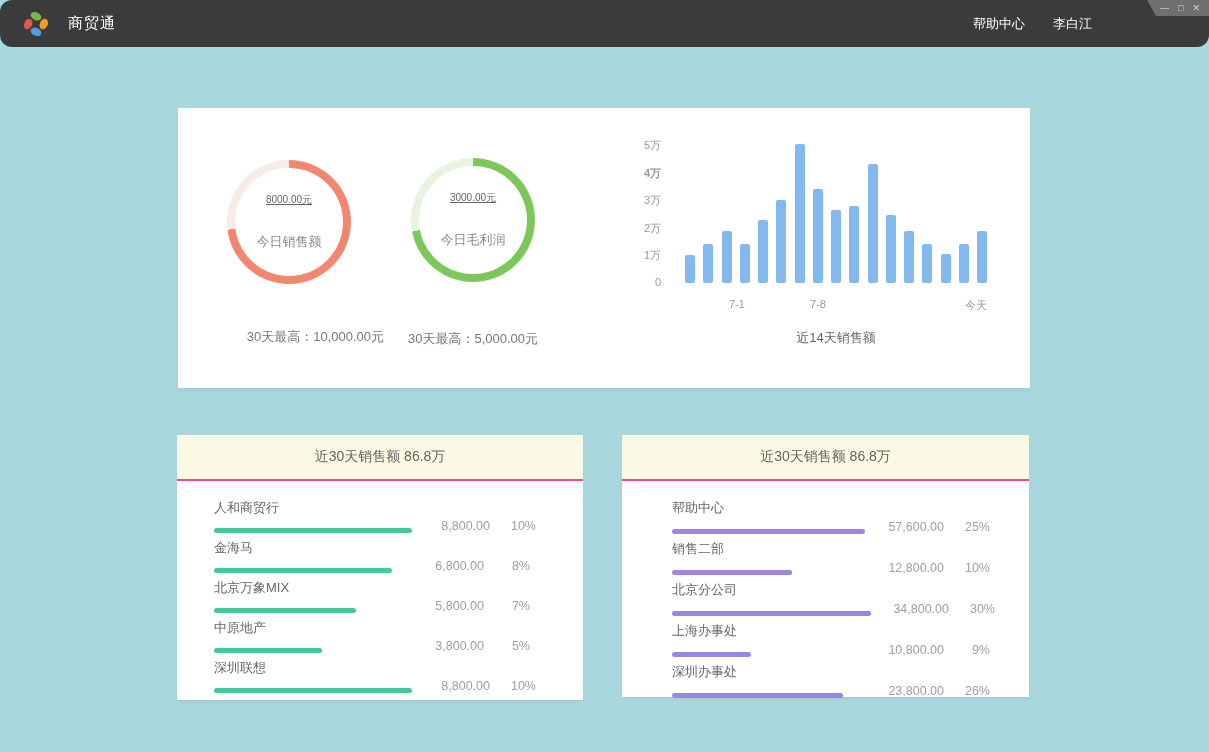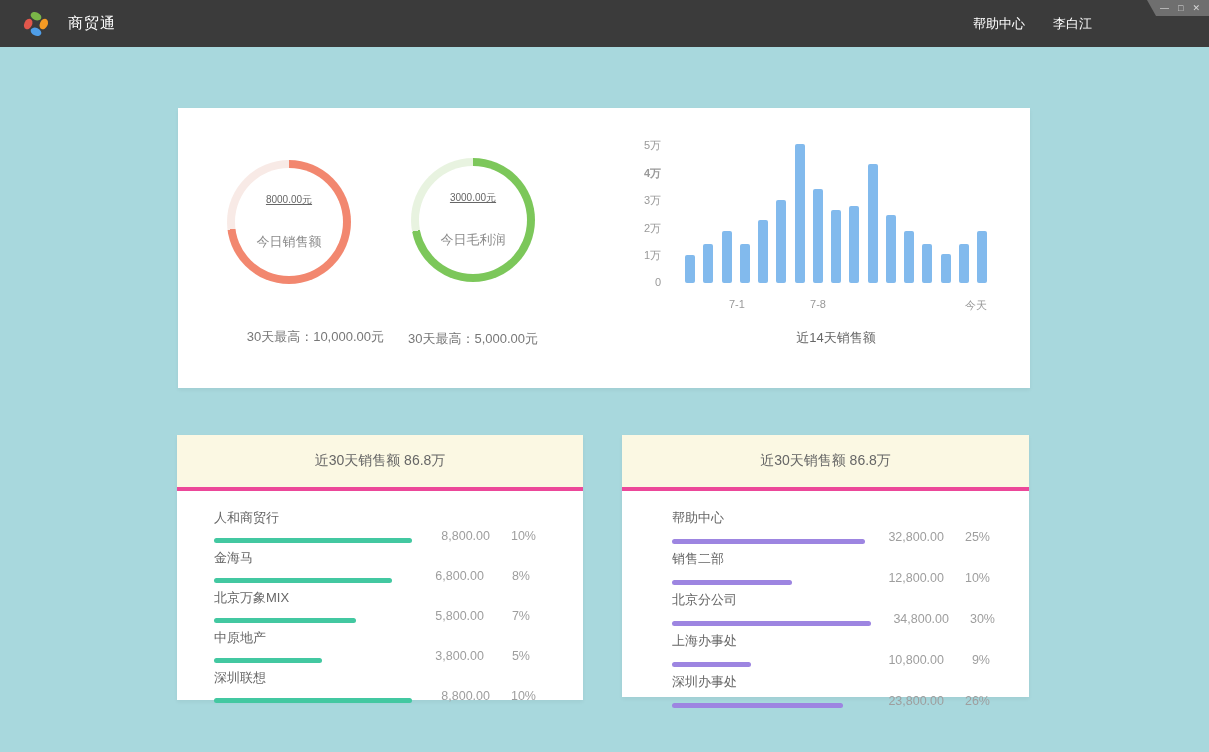--- a/index.html
+++ b/index.html
@@ -2,21 +2,21 @@
 <html><head>
 <meta charset="utf-8">
 <style>
   * { margin:0; padding:0; box-sizing:border-box; }
   html,body { width:1209px; height:752px; }
   body { font-family:"Liberation Sans","DejaVu Sans",sans-serif; }
   .screen { position:relative; width:1209px; height:752px; background:#a8d8dd; overflow:hidden; }
 
   
   .topbar { position:absolute; left:0; top:0; width:1209px; height:47px; background:#3b3b3b;
-            display:flex; align-items:center; }
+            display:flex; align-items:center;border-radius:12px; }
   .logo { width:28px; height:28px; margin-left:22px; }
   .app-title { color:#fff; font-size:15px; letter-spacing:1px; margin-left:18px; }
   .topbar-right { margin-left:auto; display:flex; align-items:center; gap:28px; padding-right:117px; }
   .topbar-link { color:#fff; font-size:13px; cursor:pointer; }
 
   .win-controls { position:absolute; right:0; top:0; width:62px; height:16px; background:#6f6f6f;
                   clip-path:polygon(0 0,100% 0,100% 100%,9px 100%);
                   display:flex; align-items:center; justify-content:flex-end; gap:9px; padding-right:9px; }
   .win-btn { color:#d8d8d8; font-size:9px; line-height:16px; cursor:pointer; }
 
@@ -44,21 +44,21 @@
   .daily-plot { position:absolute; left:507px; top:37px; width:302px; height:138px;
                 display:flex; justify-content:space-between; align-items:flex-end; }
   .daily-bar { width:10px; background:#82baed; border-radius:2px; }
   .x-axis { position:absolute; left:507px; top:190px; width:302px; height:14px; font-size:11px; color:#999; }
   .xtick-first { position:absolute; left:0; top:0;margin-left:44px; }
   .xtick-mid { position:absolute; left:133px; top:0; transform:translateX(-50%); }
   .xtick-last { position:absolute; right:0; top:0; }
   .chart-title { position:absolute; left:507px; top:221px; width:302px; text-align:center; font-size:13px; color:#666; }
 
   
-  .card-header { height:56px; background:#fbf8e3; border-bottom:4px solid #ec4899;
+  .card-header { height:46px; background:#fbf8e3; border-bottom:2px solid #ec4899;
                  display:flex; align-items:center; justify-content:center;
                  font-size:14px; color:#666; }
   .list-body { padding:13px 0 0 0; }
   .card-left  .list-body { padding-left:37px; padding-right:53px; }
   .card-right .list-body { padding-left:50px; padding-right:39px; }
   .list-row { display:grid; grid-template-columns:1fr auto auto; column-gap:12px; align-items:end; height:39px; margin-bottom:1px; }
   .card-right .list-row { height:40px; }
   .row-left { display:flex; flex-direction:column; justify-content:space-between; height:100%; padding-top:5px; }
   .row-label { font-size:13px; color:#666; margin-bottom:6px; }
   .row-bar { height:5px; border-radius:3px; }
@@ -197,21 +197,21 @@
   </div>
 
   <div class="card card-right">
     <div class="card-header">近30天销售额 86.8万</div>
     <div class="list-body">
         <div class="list-row">
           <div class="row-left">
             <div class="row-label">帮助中心</div>
             <div class="row-bar" style="width: 193px; background: rgb(157, 133, 225);"></div>
           </div>
-          <div class="row-value">32,800.00</div>
+          <div class="row-value">57,600.00</div>
           <div class="row-pct">25%</div>
         </div>
         <div class="list-row">
           <div class="row-left">
             <div class="row-label">销售二部</div>
             <div class="row-bar" style="width: 120px; background: rgb(157, 133, 225);"></div>
           </div>
           <div class="row-value">12,800.00</div>
           <div class="row-pct">10%</div>
         </div>

